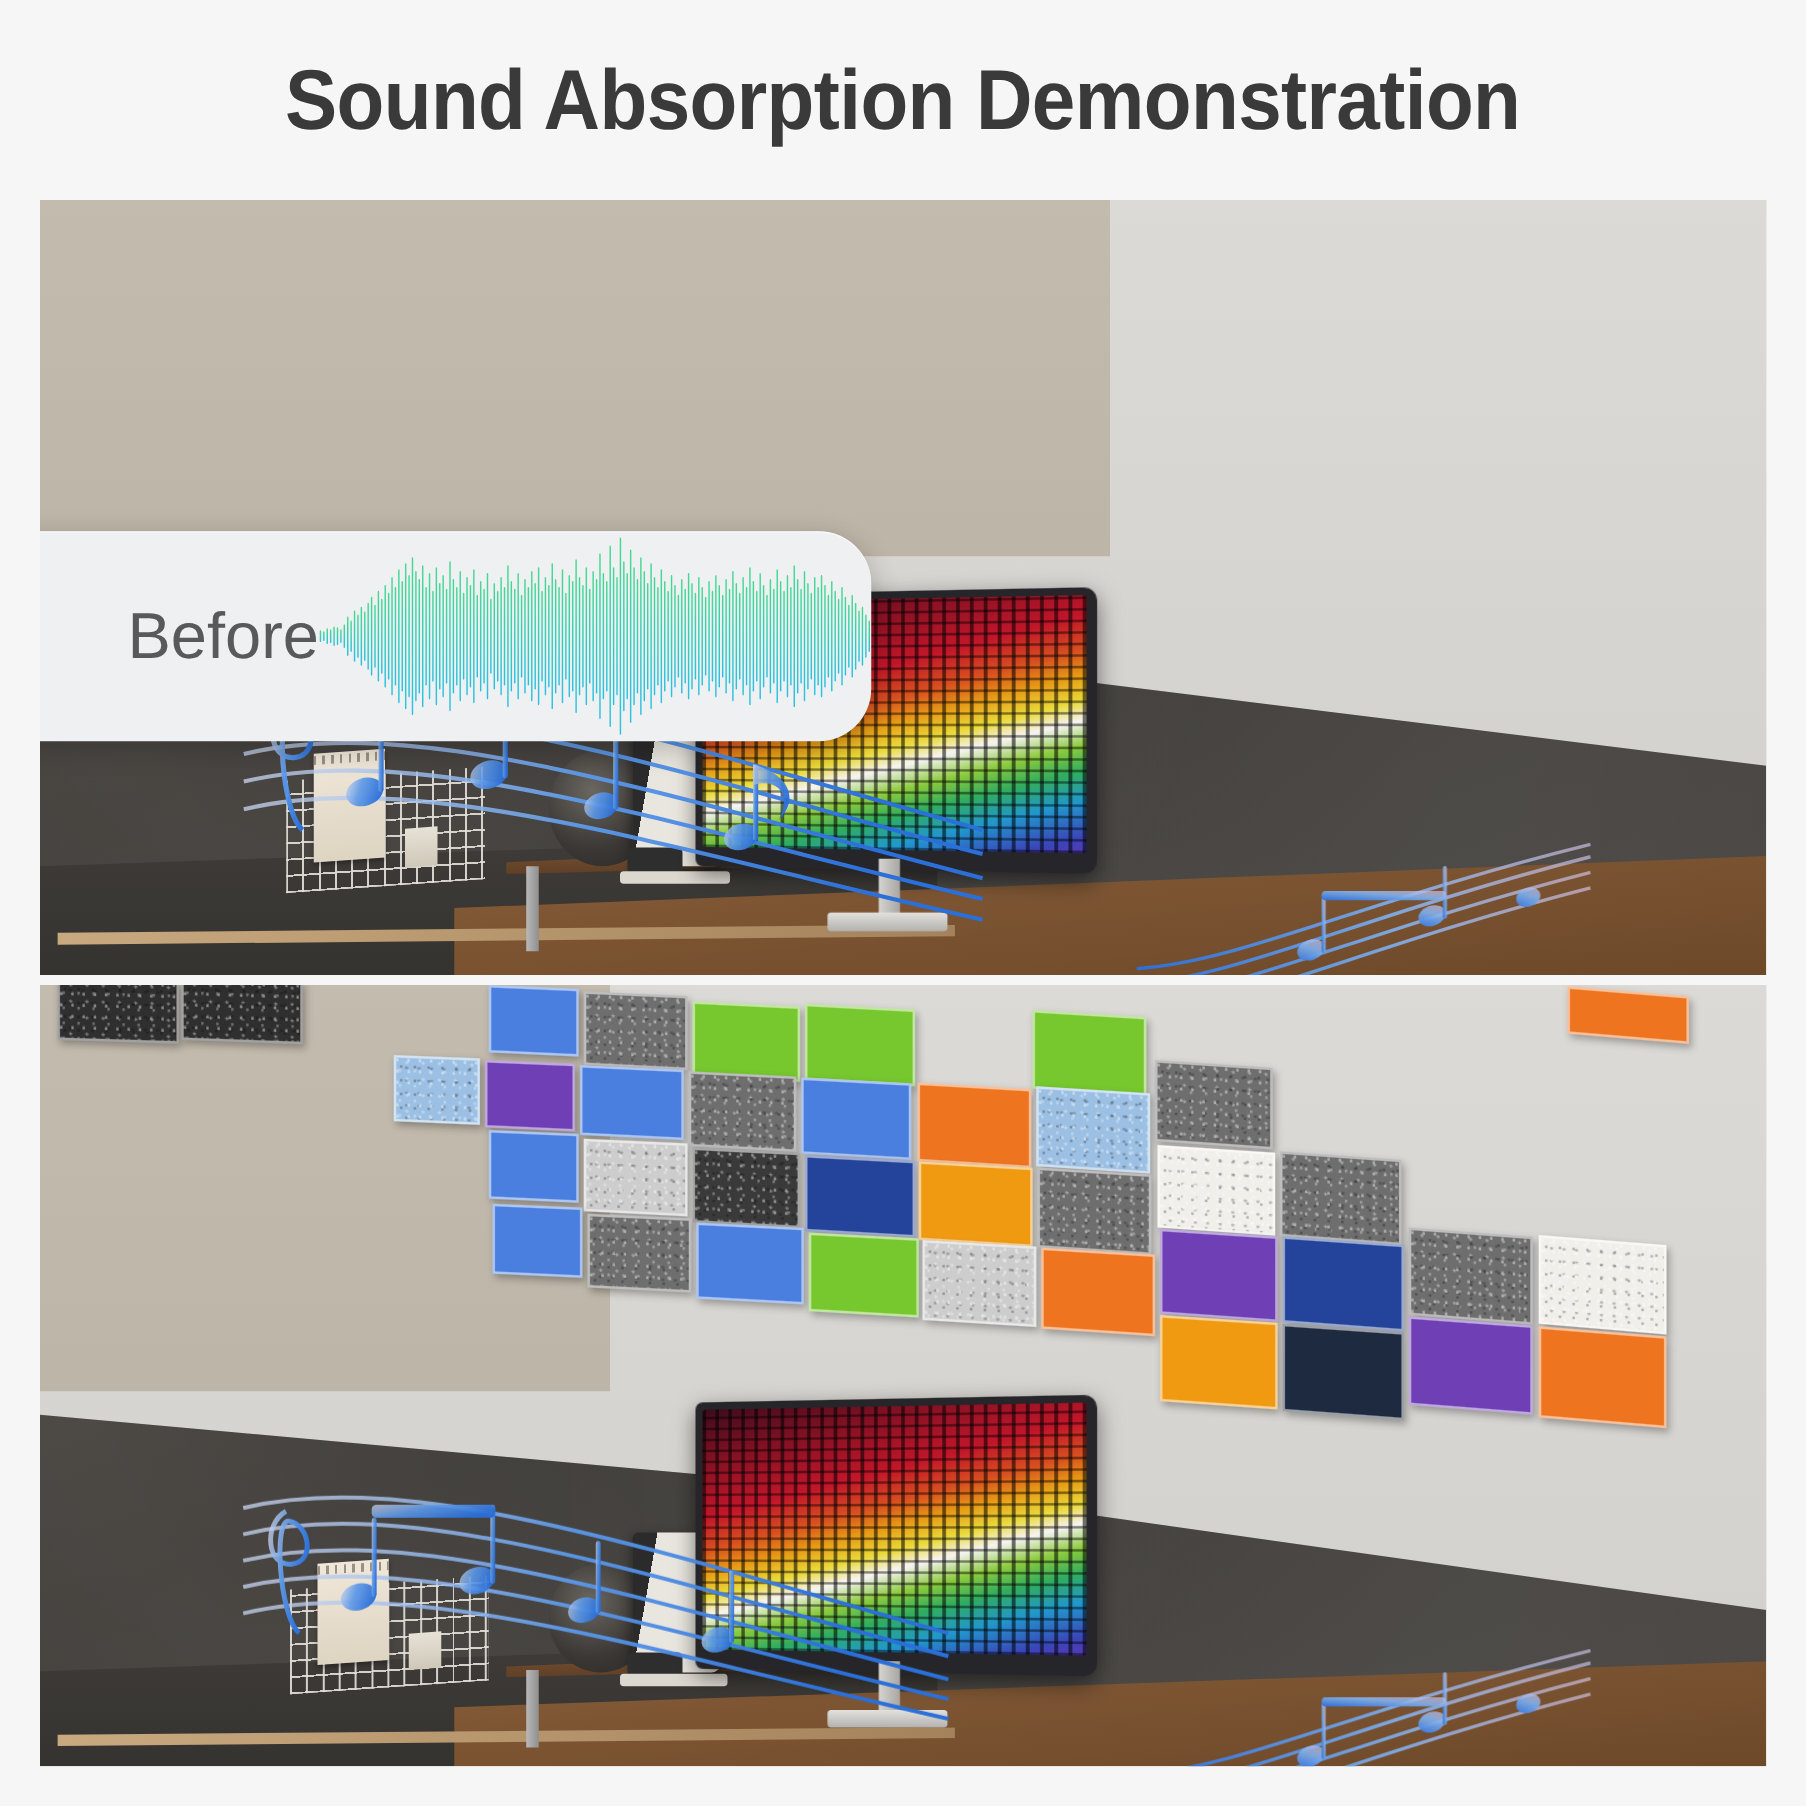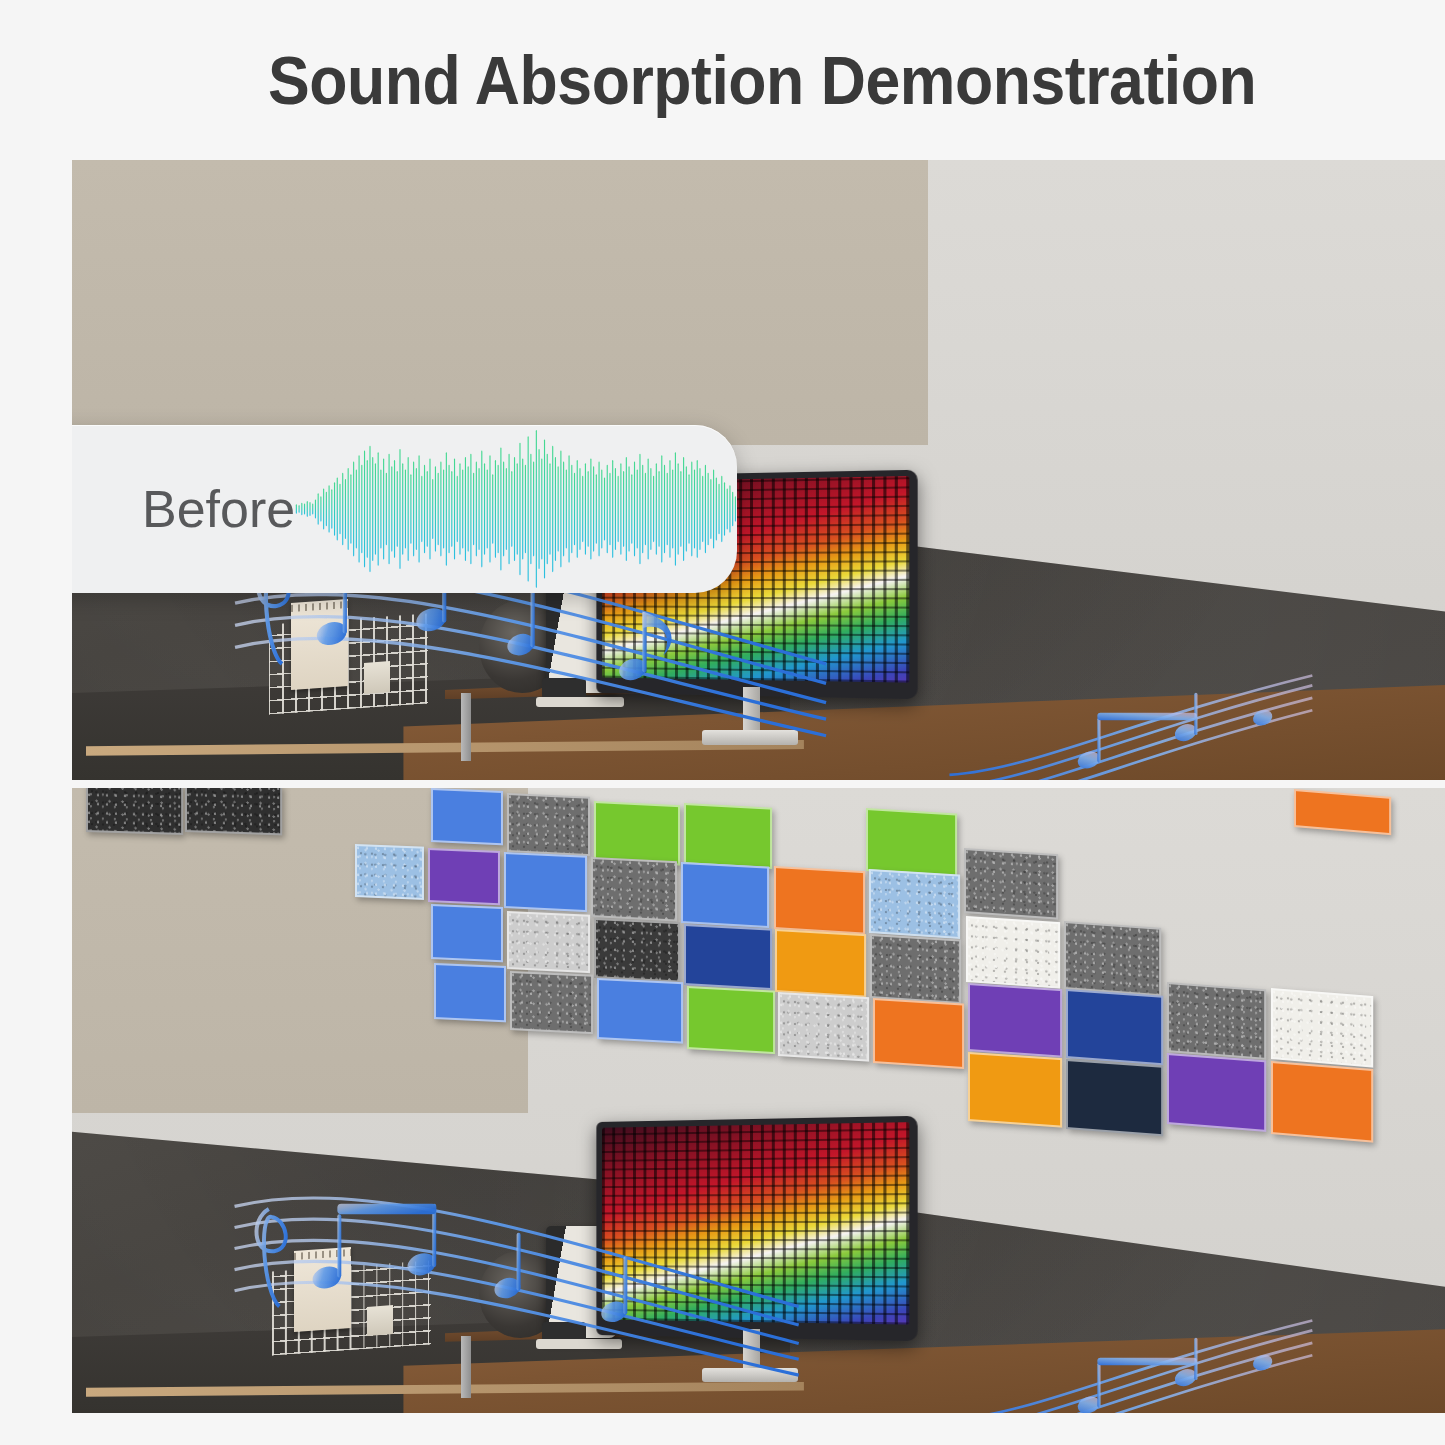--- a/index.html
+++ b/index.html
@@ -3,21 +3,21 @@
 <meta charset="utf-8">
 <style>
   html,body{margin:0;padding:0;}
   body{
     width:1445px;height:1445px;
     background:#f5f5f5;
     font-family:"Liberation Sans", sans-serif;
     overflow:hidden;
     position:relative;
   }
-  .page{position:absolute;inset:0;background:#f6f6f6;margin-left:40px;}
+  .page{position:absolute;inset:0;background:#f6f6f6;}
 
   
   .title-bar{
     position:absolute;left:0;top:0;width:1445px;height:160px;
     display:flex;align-items:center;justify-content:center;
   }
   .title{
     font-size:68px;font-weight:bold;color:#3a3a3a;
     letter-spacing:-0.5px;
     transform:scaleX(0.92);

